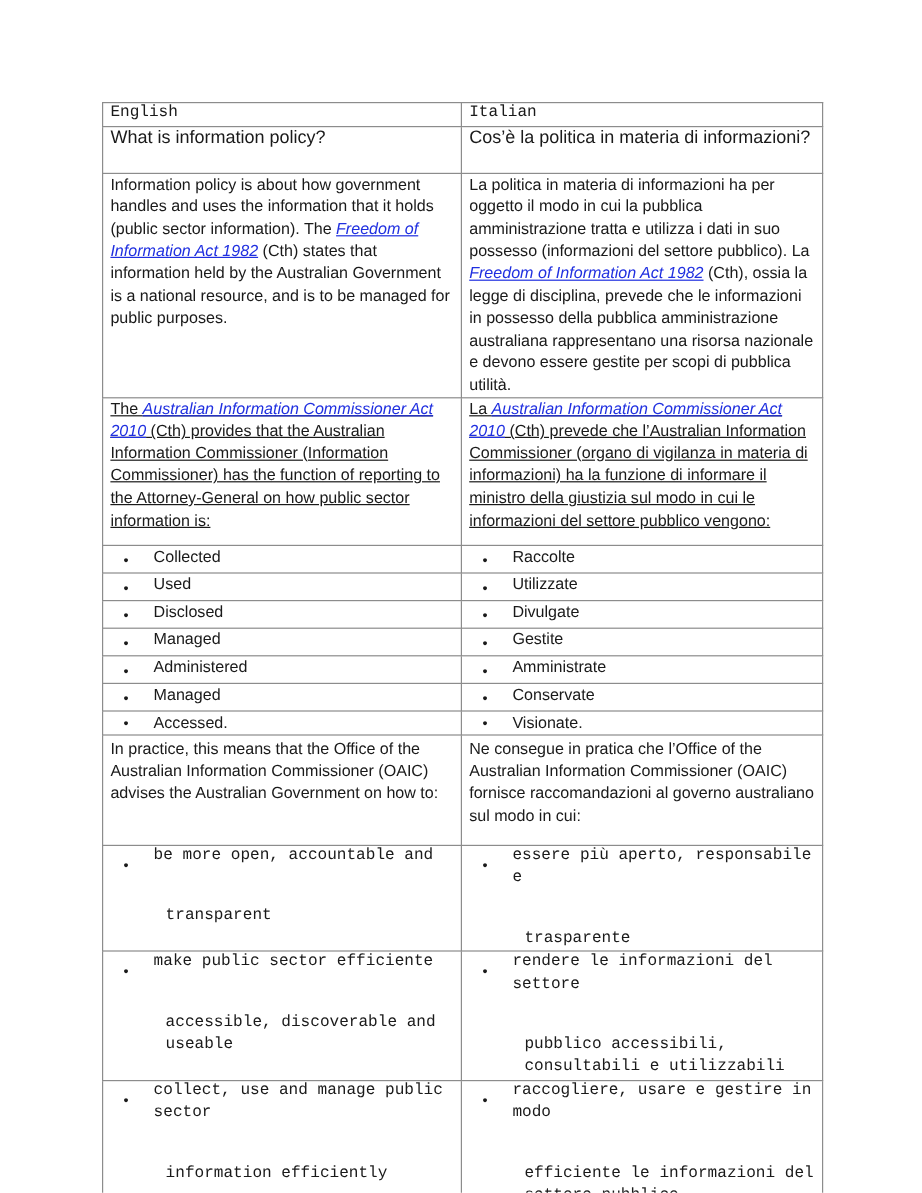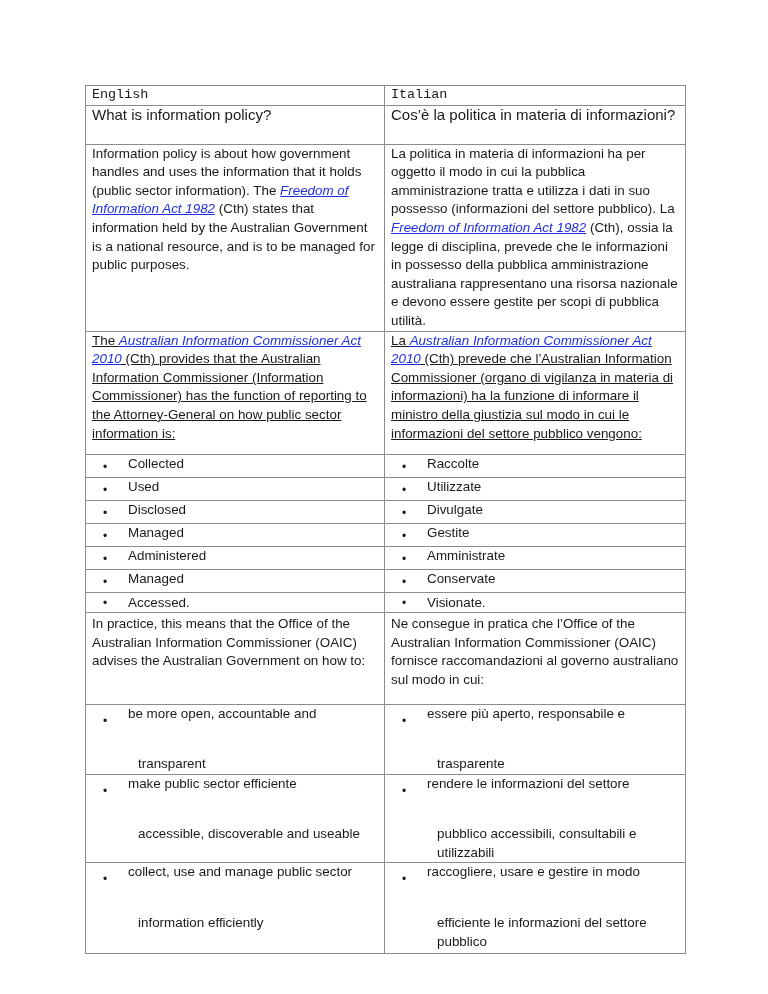--- a/index.html
+++ b/index.html
@@ -89,20 +89,21 @@
     td.bl .dot {
       position: absolute;
       left: 17px;
       top: 7px;
       font-size: 12px;
     }
     td.bl .txt {
       display: block;
       padding-left: 36px;
       text-indent: 0;
+      font-family: Liberation Mono, monospace;
     }
     td.bl .txt .l2 { display: block; padding-left: 10px; margin-top: 32px; }
     tr.r-b1 td { height: 44px; }
     tr.r-b2 td { height: 62px; }
     tr.r-b3 td { height: 62px; padding-bottom: 2px; }
   </style>
 </head>
 <body>
 
 <div class="page">

